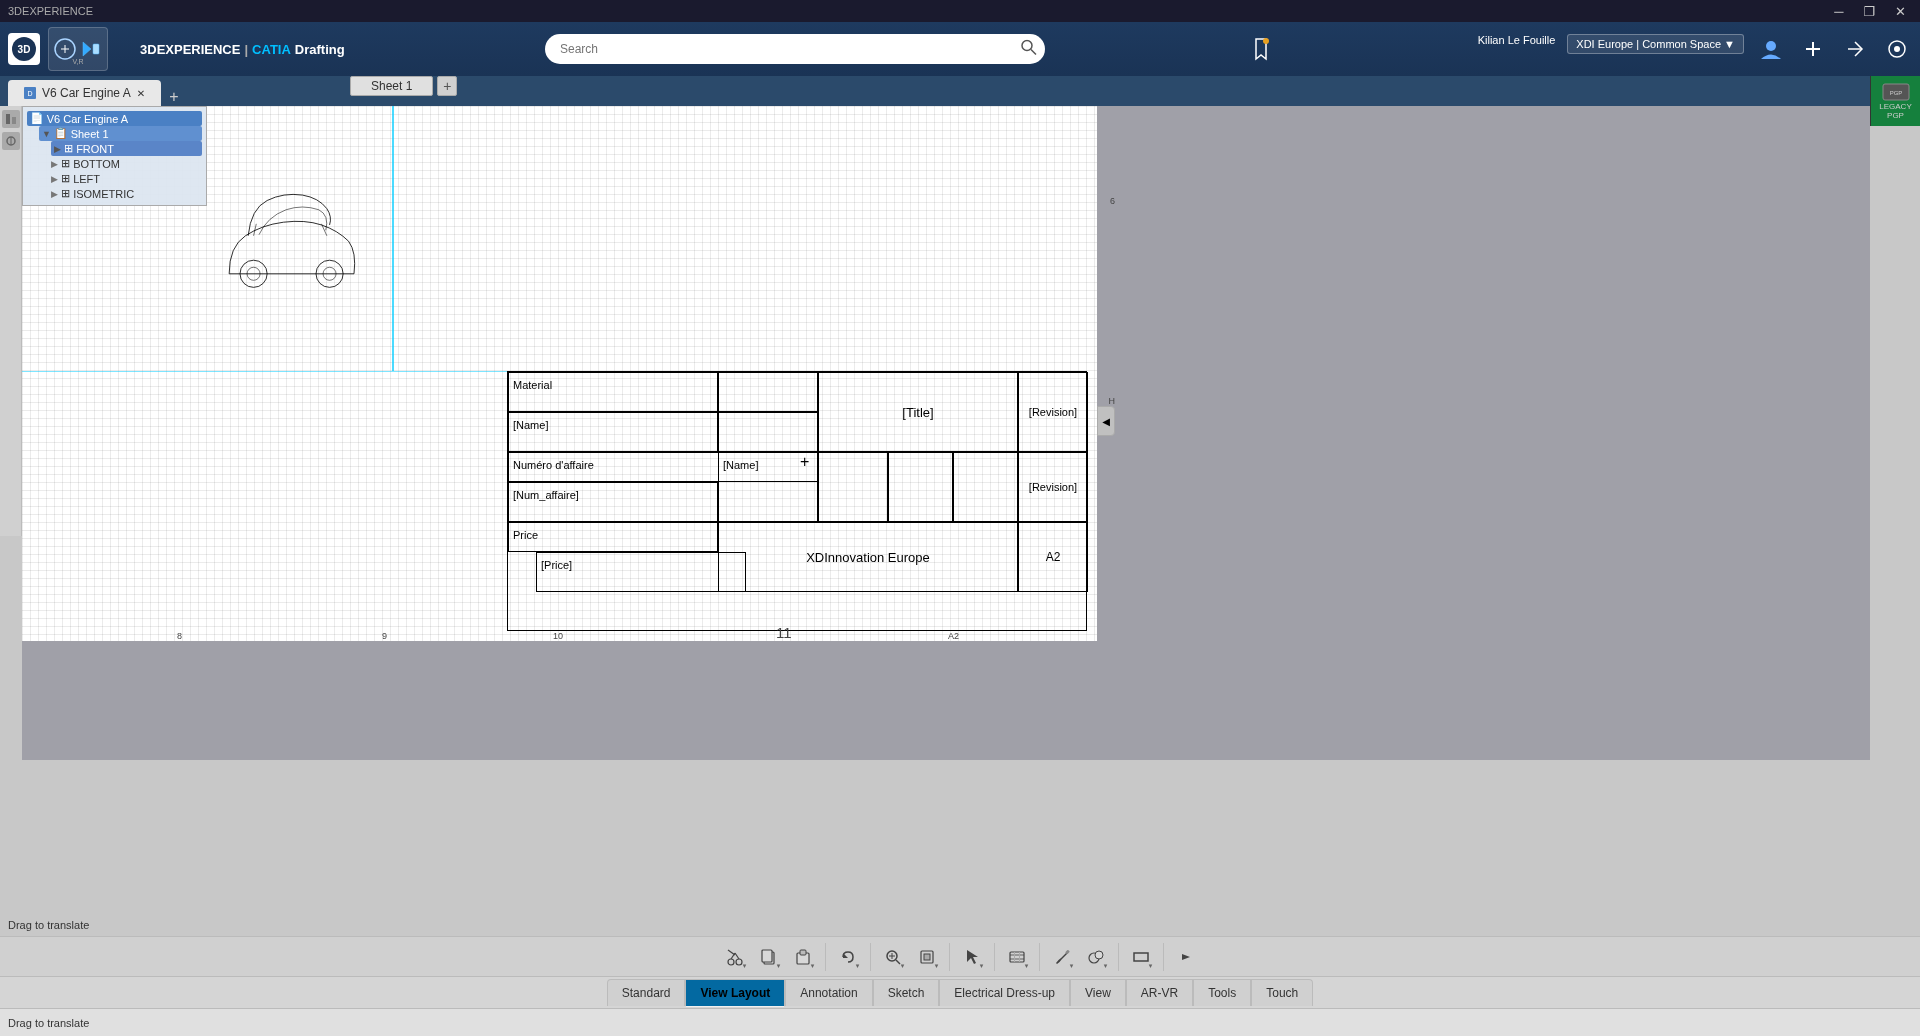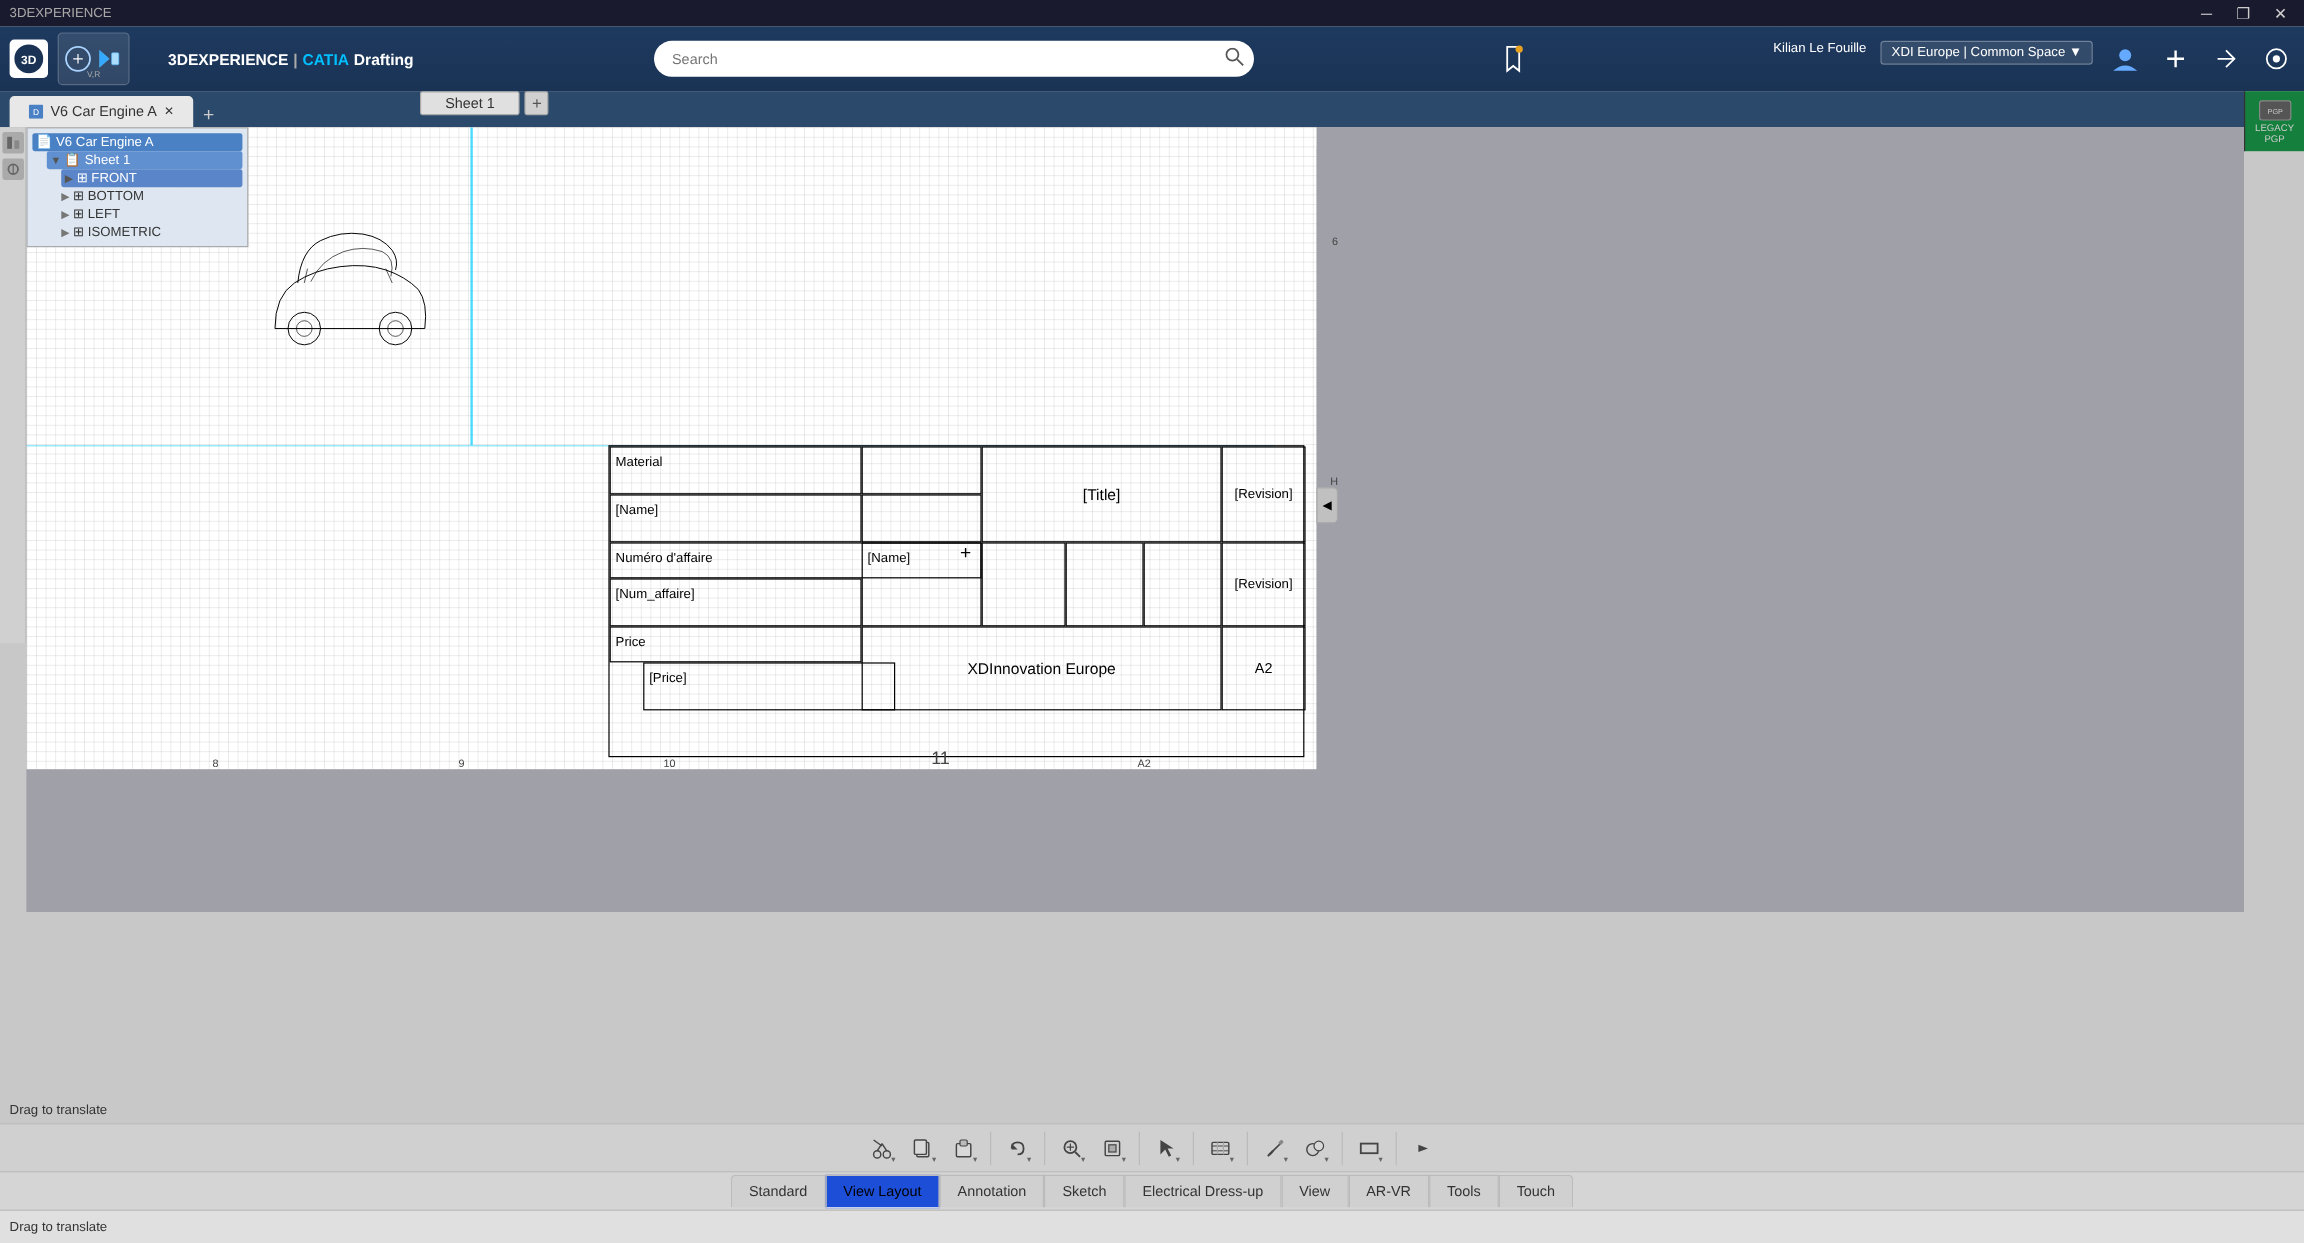--- a/index.html
+++ b/index.html
@@ -191,21 +191,21 @@
       position: absolute; bottom: 28px; left: 0; width: 1920px; height: 32px;
       background: #d5d5d5; border-top: 1px solid #bbb;
       display: flex; align-items: center; justify-content: center; gap: 0;
     }
     .btab {
       padding: 6px 14px; font-size: 12px; cursor: pointer; border: 1px solid #bbb;
       border-bottom: none; background: #d0d0d0; color: #333;
     }
     .btab:first-child { border-radius: 4px 0 0 0; }
     .btab:last-child { border-radius: 0 4px 0 0; }
-    .btab.active { background: #1d4ed8; color: #000; font-weight: 400; border-bottom: 1px solid #f0f0f0; }
+    .btab.active { background: #0369a1; color: #000; font-weight: 700; border-bottom: 1px solid #f0f0f0; }
 
     
     #bottom-icons {
       position: absolute; bottom: 60px; left: 0; width: 1920px; height: 40px;
       background: #d0d0d0; border-top: 1px solid #bbb;
       display: flex; align-items: center; justify-content: center; gap: 2px; padding: 0 8px;
     }
     .bicon-btn {
       width: 32px; height: 32px; display: flex; align-items: center; justify-content: center;
       cursor: pointer; border: 1px solid transparent; border-radius: 3px;

